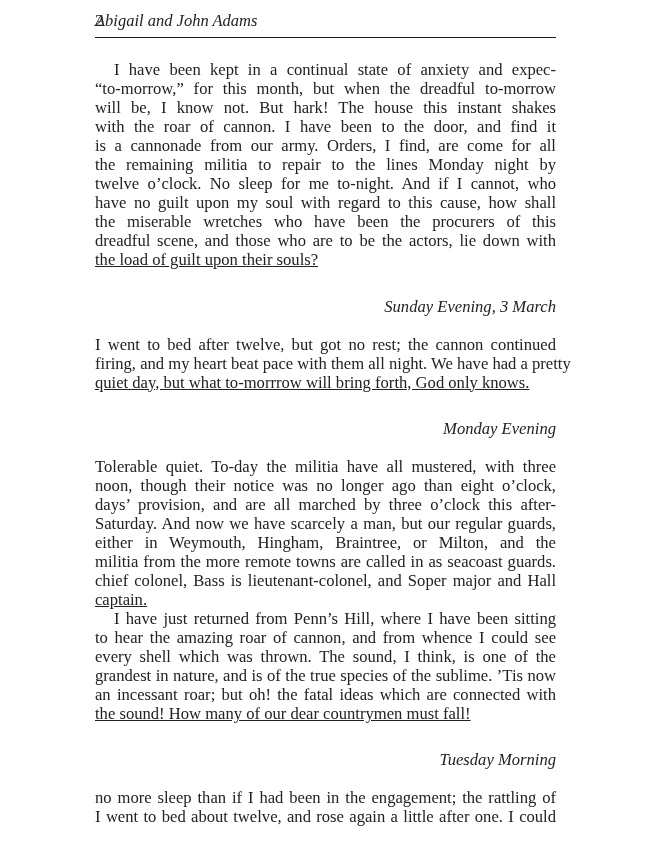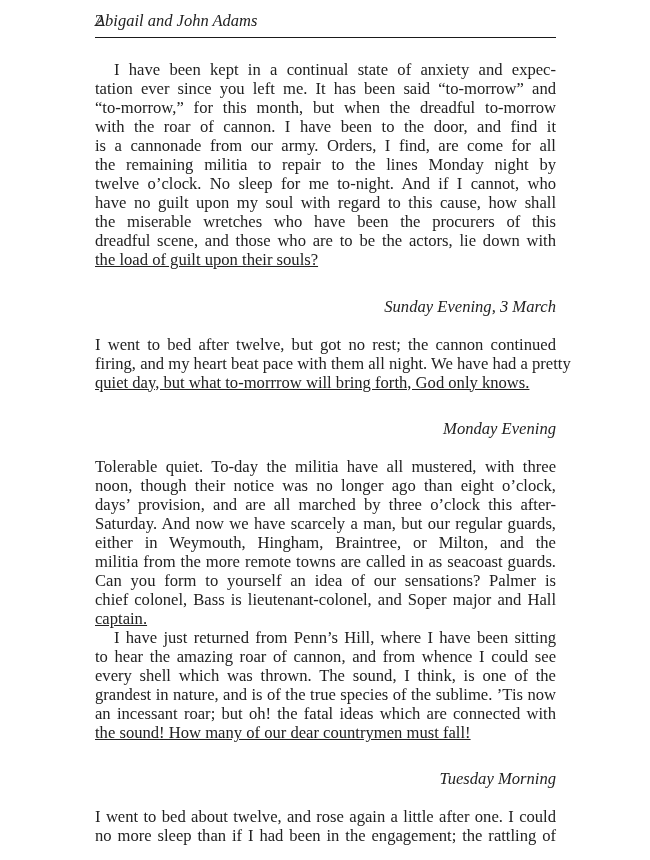--- a/index.html
+++ b/index.html
@@ -79,22 +79,22 @@
 <body>
 
 <div class="page">
   <div class="running-head">
     <span class="folio">2</span>
     <span class="head-title">Abigail and John Adams</span>
   </div>
   <div class="body-text" id="body-text">
       <p class="para indent">
         <span class="line first">I have been kept in a continual state of anxiety and expec-</span>
-        <span class="line">tation ever since you left me. It has been said “to-morrow” and</span>
         <span class="line">“to-morrow,” for this month, but when the dreadful to-morrow</span>
+        <span class="line">will be, I know not. But hark! The house this instant shakes</span>
         <span class="line">with the roar of cannon. I have been to the door, and find it</span>
         <span class="line">is a cannonade from our army. Orders, I find, are come for all</span>
         <span class="line">the remaining militia to repair to the lines Monday night by</span>
         <span class="line">twelve o’clock. No sleep for me to-night. And if I cannot, who</span>
         <span class="line">have no guilt upon my soul with regard to this cause, how shall</span>
         <span class="line">the miserable wretches who have been the procurers of this</span>
         <span class="line">dreadful scene, and those who are to be the actors, lie down with</span>
         <span class="line last">the load of guilt upon their souls?</span>
       </p>
       <div class="dateline">Sunday Evening, 3 March</div>
@@ -104,31 +104,30 @@
         <span class="line last">quiet day, but what to-morrrow will bring forth, God only knows.</span>
       </p>
       <div class="dateline">Monday Evening</div>
       <p class="para">
         <span class="line first">Tolerable quiet. To-day the militia have all mustered, with three</span>
         <span class="line">noon, though their notice was no longer ago than eight o’clock,</span>
         <span class="line">days’ provision, and are all marched by three o’clock this after-</span>
         <span class="line">Saturday. And now we have scarcely a man, but our regular guards,</span>
         <span class="line">either in Weymouth, Hingham, Braintree, or Milton, and the</span>
         <span class="line">militia from the more remote towns are called in as seacoast guards.</span>
-        <span class="line">Can you form to yourself an idea of our sensations? Palmer is</span>
         <span class="line">chief colonel, Bass is lieutenant-colonel, and Soper major and Hall</span>
         <span class="line last">captain.</span>
       </p>
       <p class="para indent">
         <span class="line first">I have just returned from Penn’s Hill, where I have been sitting</span>
         <span class="line">to hear the amazing roar of cannon, and from whence I could see</span>
         <span class="line">every shell which was thrown. The sound, I think, is one of the</span>
         <span class="line">grandest in nature, and is of the true species of the sublime. ’Tis now</span>
         <span class="line">an incessant roar; but oh! the fatal ideas which are connected with</span>
         <span class="line last">the sound! How many of our dear countrymen must fall!</span>
       </p>
       <div class="dateline">Tuesday Morning</div>
       <p class="para">
+        <span class="line">no more sleep than if I had been in the engagement; the rattling of</span>
         <span class="line first">I went to bed about twelve, and rose again a little after one. I could</span>
-        <span class="line">no more sleep than if I had been in the engagement; the rattling of</span>
       </p>
     </div>
 </div>
 
 </body></html>

